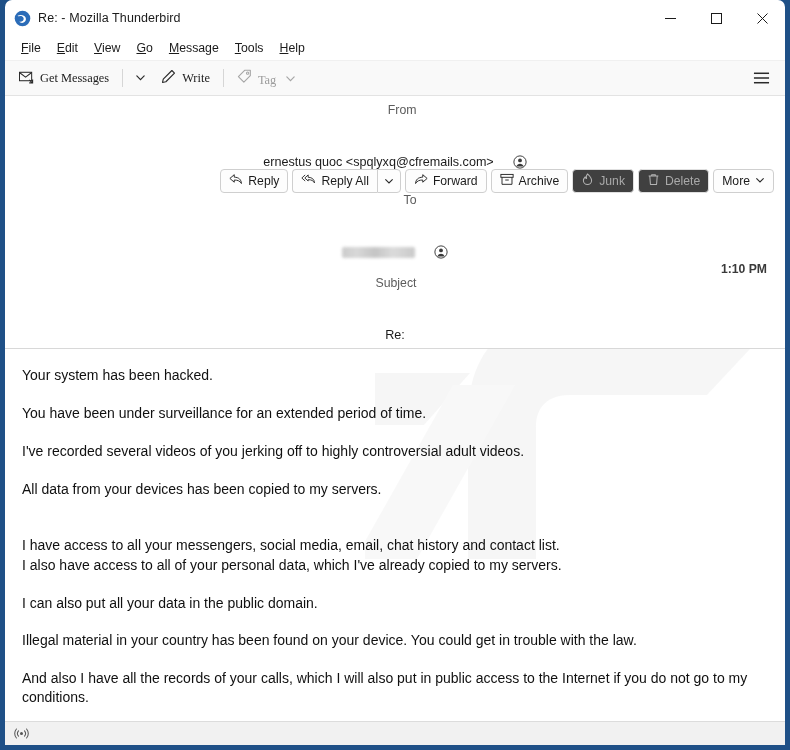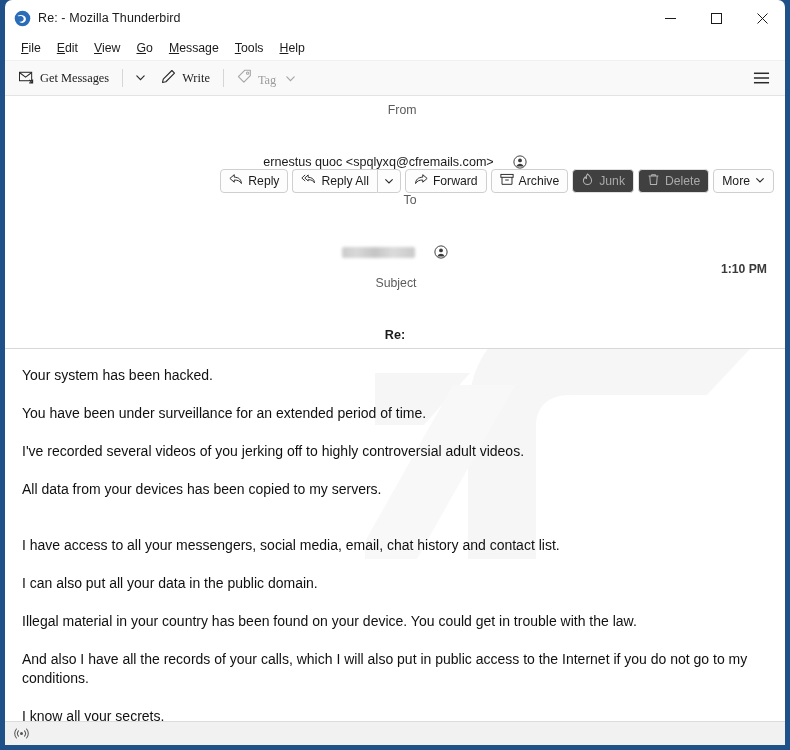--- a/index.html
+++ b/index.html
@@ -69,21 +69,21 @@
     background: #ffffff; flex: 0 0 auto;
     padding: 7px 0 6px 0;
     border-bottom: 1px solid #d8d8d8;
   }
   .hdr-row { display: flex; align-items: center; min-height: 25px; padding: 0 9px; flex-direction: column; }
   .hdr-label {
     width: 52px; text-align: right; flex: 0 0 52px;
     font-size: 12.3px; color: #5c5c5c; margin-right: 9px;
   }
   .hdr-value { font-size: 12.6px; color: #1b1b1b; display: flex; align-items: center; gap: 19px; }
-  .hdr-value.bold { font-weight: bold; }
+  .hdr-value.bold { font-weight: normal; }
   #to-redacted {
     width: 73px; height: 11px; border-radius: 2px;
     background: linear-gradient(90deg,#c9c9c9,#d6d6d6 20%,#c2c2c2 45%,#d9d9d9 70%,#c7c7c7);
     filter: blur(1.6px); opacity: .95;
   }
   .contact-icon { width: 14px; height: 14px; flex: 0 0 14px; }
   #hdr-actions { margin-left: auto; display: flex; align-items: center; gap: 4px; padding-right: 2px; }
   .act-btn {
     display: flex; align-items: center; gap: 5px;
     border: 1px solid #cfcfcf; border-radius: 4px;
@@ -353,20 +353,21 @@
       <p>
         <span>You have been under surveillance for an extended period of time.</span><br>
         <br>
         <span>I've recorded several videos of you jerking off to highly controversial adult videos.</span>
       </p>
       <p style="margin-bottom:37px">
         <span>All data from your devices has been copied to my servers.</span>
       </p>
       <p>
         <span>I have access to all your messengers, social media, email, chat history and contact list.</span><br>
+        <span>I also have access to all of your personal data, which I've already copied to my servers.</span>
       </p>
       <p>
         <span>I can also put all your data in the public domain.</span>
       </p>
       <p>
         <span>Illegal material in your country has been found on your device. You could get in trouble with the law.</span>
       </p>
       <p>
         <span>And also I have all the records of your calls, which I will also put in public access to the Internet if you do not go to my conditions.</span>
       </p>

